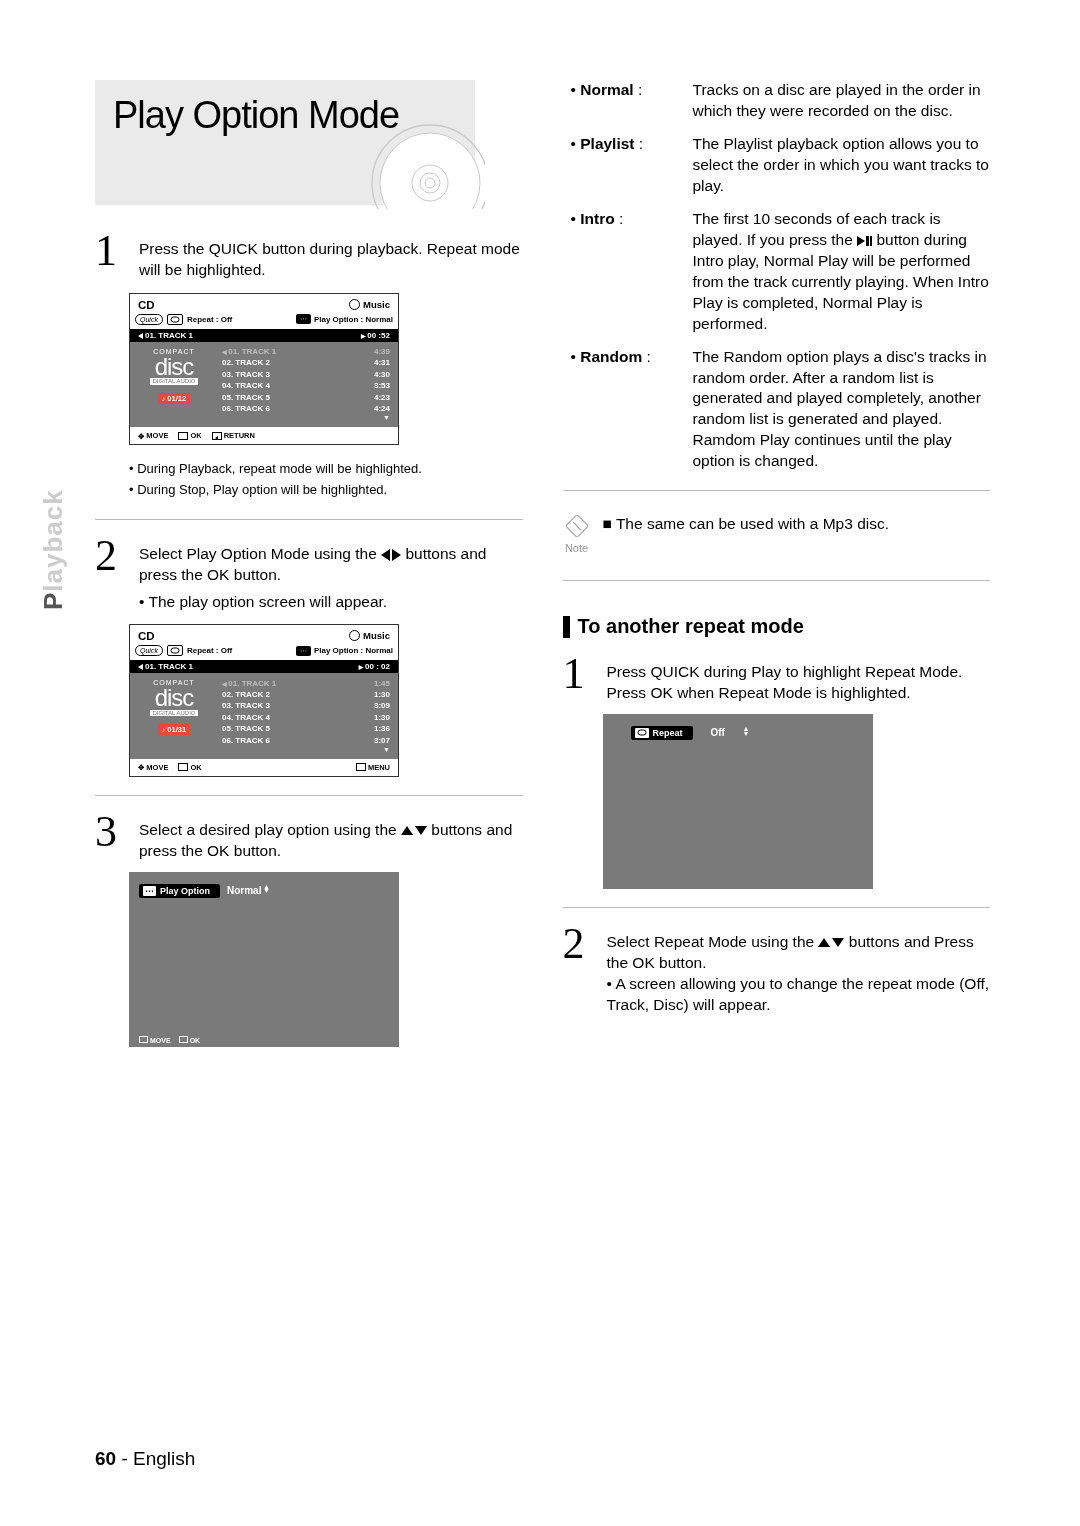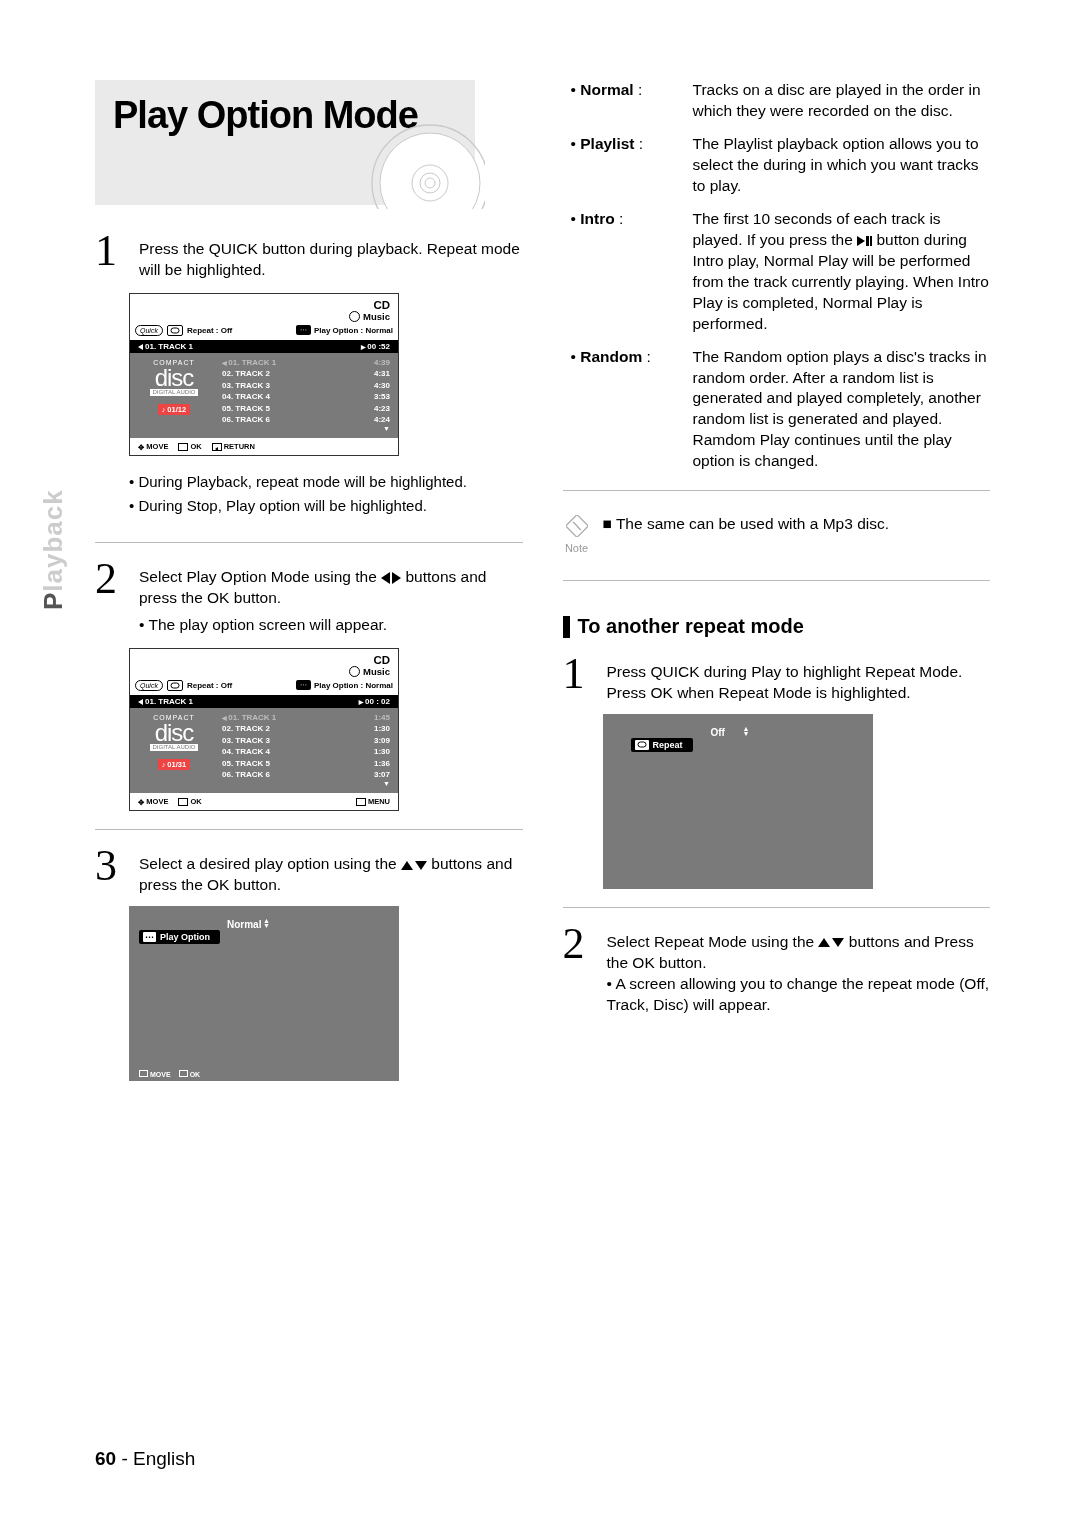--- a/index.html
+++ b/index.html
@@ -9,40 +9,40 @@
   .tab-label .dark { color: #555; }
   .columns { display: flex; gap: 40px; }
   .col { flex: 1; }
 
   
   .title-banner {
     position: relative; width: 380px; height: 125px; background: #eaeaea;
     display: flex; align-items: flex-start; padding: 14px 18px;
     margin-bottom: 28px;
   }
-  .title-banner h1 { font-size: 38px; font-weight: bold; letter-spacing: -1px; }
+  .title-banner h1 { font-size: 38px; font-weight: normal; letter-spacing: -1px; }
   .disc-svg { position: absolute; right: -10px; bottom: -18px; }
 
   .step { display: flex; align-items: flex-start; margin-bottom: 8px; }
   .step-num { font-size: 44px; font-weight: 400; font-family: "Times New Roman", serif; line-height: 1; width: 36px; margin-right: 8px; margin-top: -4px; }
   .step-body { flex: 1; font-size: 15.5px; line-height: 1.35; padding-top: 6px; }
 
-  .bullets { margin: 10px 0 24px 34px; font-size: 15px; line-height: 1.6; }
+  .bullets { margin: 10px 0 18px 34px; font-size: 13px; line-height: 1.6; }
   .bullets li { list-style: none; }
   .bullets li::before { content: "• "; }
 
   hr.sep { border: none; border-top: 1px solid #bbb; margin: 18px 0; }
 
   
   .osd {
     width: 270px; margin: 12px 0 14px 34px; background: #fff; border: 1px solid #333;
     font-size: 9px; position: relative; color:#fff;
   }
   .osd * { font-family: Arial, sans-serif; }
-  .osd-top { display:flex; justify-content:space-between; align-items:flex-end; padding:5px 8px 3px; color:#000; font-weight:bold; font-size:11.5px;flex-direction:column;}
+  .osd-top { display:flex; justify-content:space-between; align-items:flex-start; padding:5px 8px 3px; color:#000; font-weight:bold; font-size:11.5px;}
   .osd-top .music { font-size:9.5px; display:flex; align-items:center; gap:3px;}
   .osd-top .music::before{content:"";display:inline-block;width:9px;height:9px;border:1.5px solid #000;border-radius:50%;}
   .osd-badges{ display:flex; gap:0; padding:0 5px 4px; align-items:center;}
   .osd-badges .quick{ background:#fff; color:#000; border:1px solid #000; font-style:italic; padding:1px 4px; border-radius:6px; font-size:7px;}
   .osd-badges .loop{ margin-left:4px; width:16px; height:11px; background:#fff; border:1px solid #000; border-radius:2px; display:flex;align-items:center;justify-content:center;}
   .osd-badges .loop svg{display:block;}
   .osd-badges .rpt{ margin-left:4px; color:#000; font-weight:bold; font-size:8px;}
   .osd-badges .po-chip{ margin-left:auto; background:#000; color:#fff; border-radius:2px; padding:1px 4px; font-size:7px; display:flex;align-items:center;gap:2px;}
   .osd-badges .po-lbl{ color:#000; font-weight:bold; font-size:8px; margin-left:3px;}
   .osd-nowbar { background:#000; color:#fff; display:flex; justify-content:space-between; padding:2px 8px; font-size:8px; font-weight:bold;}
@@ -67,21 +67,21 @@
   .osd-foot .chip .box{display:inline-block;width:10px;height:8px;border:1px solid #000;position:relative;}
   .osd-foot .chip.ret .box::after{content:"";position:absolute;left:2px;top:3px;border-top:2px solid transparent;border-bottom:2px solid transparent;border-right:3px solid #000;}
   .osd-foot .chip.mv .box{border:none;width:auto;}
   .osd-foot .right{margin-left:auto;}
 
   
   .popup {
     width: 270px; height: 175px; margin: 10px 0 16px 34px; background: #7a7a7a;
     position: relative;
   }
-  .popup-bar{ position:absolute; top:24px; left:10px; background:#000; color:#fff; font-size:9px; font-weight:bold; padding:2px 10px 2px 4px; display:flex; align-items:flex-end; gap:4px; border-radius:2px;}
+  .popup-bar{ position:absolute; top:12px; left:10px; background:#000; color:#fff; font-size:9px; font-weight:bold; padding:2px 10px 2px 4px; display:flex; align-items:flex-end; gap:4px; border-radius:2px;}
   .popup-bar .loop{display:inline-flex;width:14px;height:10px;background:#fff;border-radius:1px;align-items:center;justify-content:center;}
   .popup-value{ position:absolute; top:13px; left:98px; color:#fff; font-size:10px; font-weight:bold;}
   .popup-updn{ position:absolute; top:13px; left:134px; color:#fff; font-size:9px;}
   .popup-updn::before{content:"▲";display:block;line-height:0.7;font-size:7px;}
   .popup-updn::after{content:"▼";display:block;line-height:0.7;font-size:7px;}
   .popup.right{ margin-left: 40px; width: 270px; }
   .popup.right .popup-bar{ left:28px; }
   .popup.right .popup-value{ left:108px; }
   .popup.right .popup-updn{ left:140px; }
   .popup-foot{position:absolute;bottom:3px;left:10px;font-size:7px;color:#fff;font-weight:bold;display:flex;gap:8px;}
@@ -333,21 +333,21 @@
     </div>
 
     <div class="col">
       <div class="deflist">
         <div class="def-row">
           <div class="term"><b>Normal</b> :</div>
           <div class="desc">Tracks on a disc are played in the order in which they were recorded on the disc.</div>
         </div>
         <div class="def-row">
           <div class="term"><b>Playlist</b> :</div>
-          <div class="desc">The Playlist playback option allows you to select the during in which you want tracks to play.</div>
+          <div class="desc">The Playlist playback option allows you to select the order in which you want tracks to play.</div>
         </div>
         <div class="def-row">
           <div class="term"><b>Intro</b> :</div>
           <div class="desc"><span>The first 10 seconds of each track is played. If you press the </span><span class="playpause inline-icon"><span class="pp-tri"></span><span class="pp-bar"></span><span class="pp-bar"></span></span><span> button during Intro play, Normal Play will be performed from the track currently playing. When Intro Play is completed, Normal Play is performed.</span></div>
         </div>
         <div class="def-row">
           <div class="term"><b>Random</b> :</div>
           <div class="desc">The Random option plays a disc's tracks in random order. After a random list is generated and played completely, another random list is generated and played. Ramdom Play continues until the play option is changed.</div>
         </div>
       </div>

